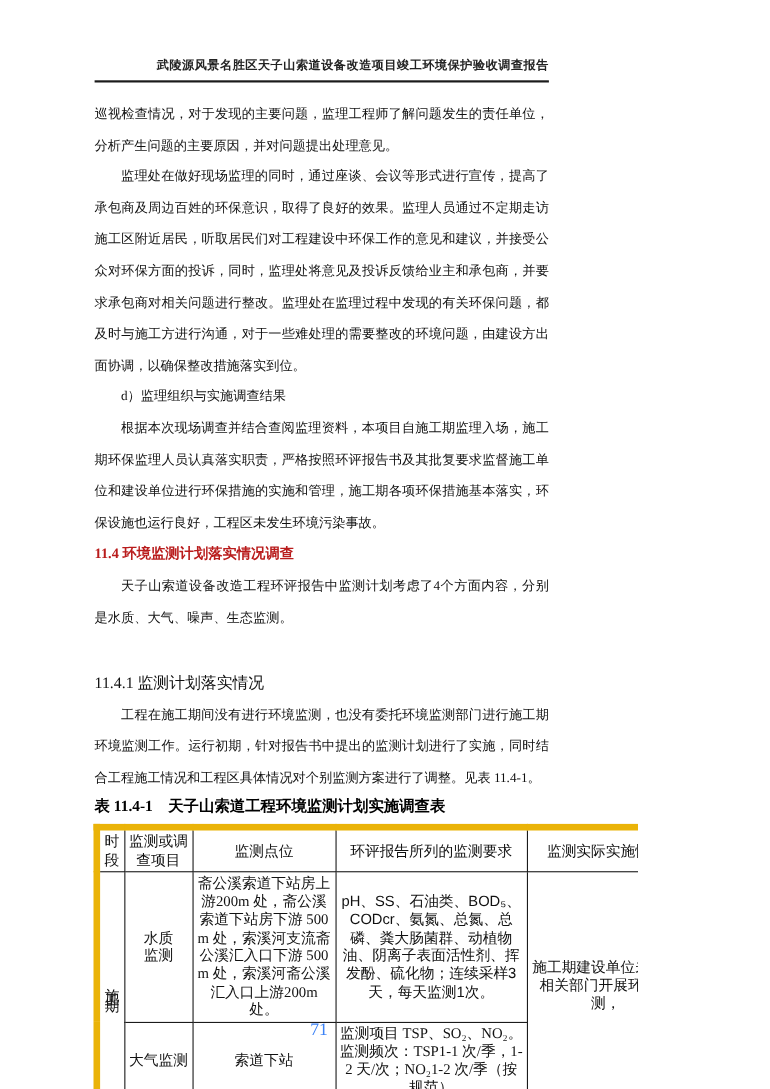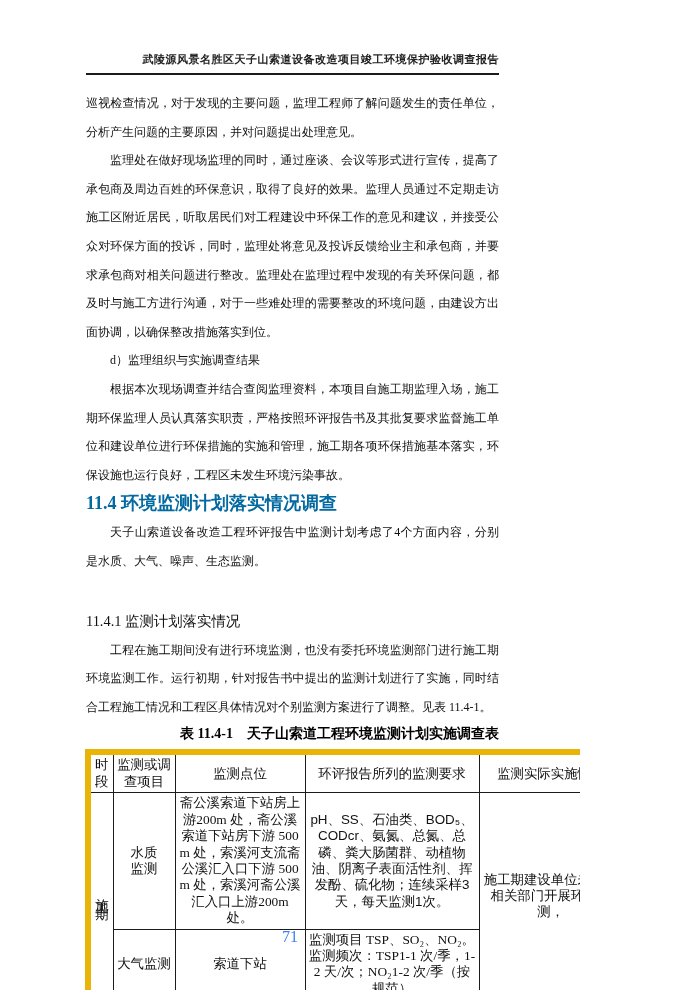--- a/index.html
+++ b/index.html
@@ -31,35 +31,35 @@
   .doc-body p {
     font-size: 12px;
     line-height: 28.6px;
     text-align: justify;
     text-justify: inter-ideograph;
     color: #111;
   }
   p.indent { text-indent: 2em; }
   p.no-justify { text-align: left; }
   h2.sec-heading {
-    font-size: 18px;
+    font-size: 13px;
     font-weight: bold;
     line-height: 28.6px;
-    color: #0369a1;
+    color: #b91c1c;
   }
   h3.sub-heading {
     font-size: 14.4px;
     font-weight: normal;
     line-height: 28.6px;
     color: #111;
     margin-top: 32px;
   }
   
   .table-title {
-    text-align: right;
+    text-align: left;
     font-weight: bold;
     font-size: 14px;
     line-height: 22px;
     margin-top: 2px;
     color: #000;
   }
   table.monitor-table {
     margin-top: 4px;
     width: 537px;
     margin-left: -1px;

